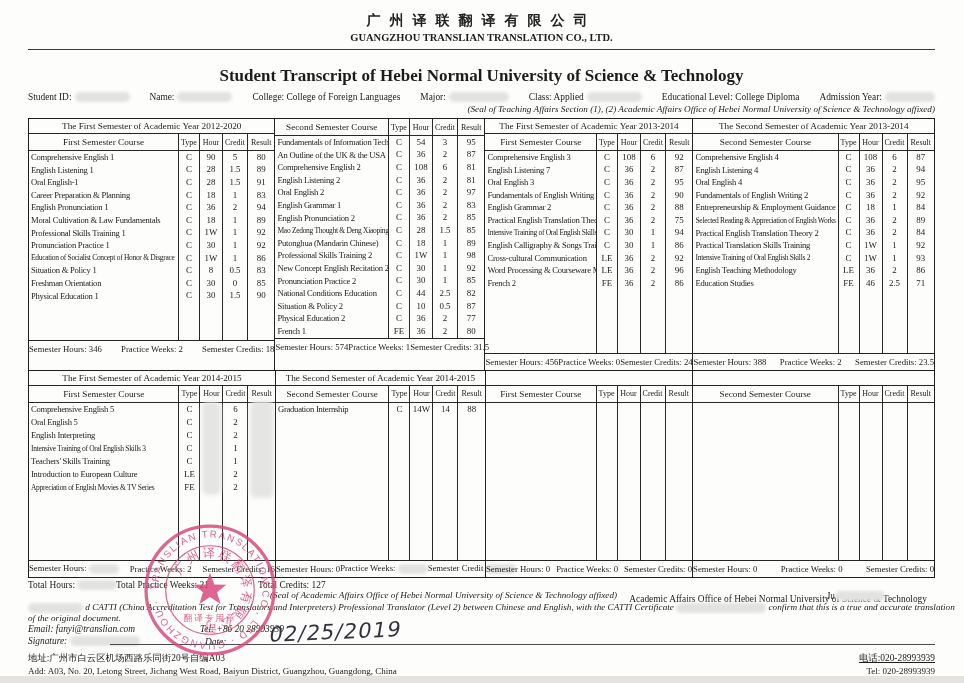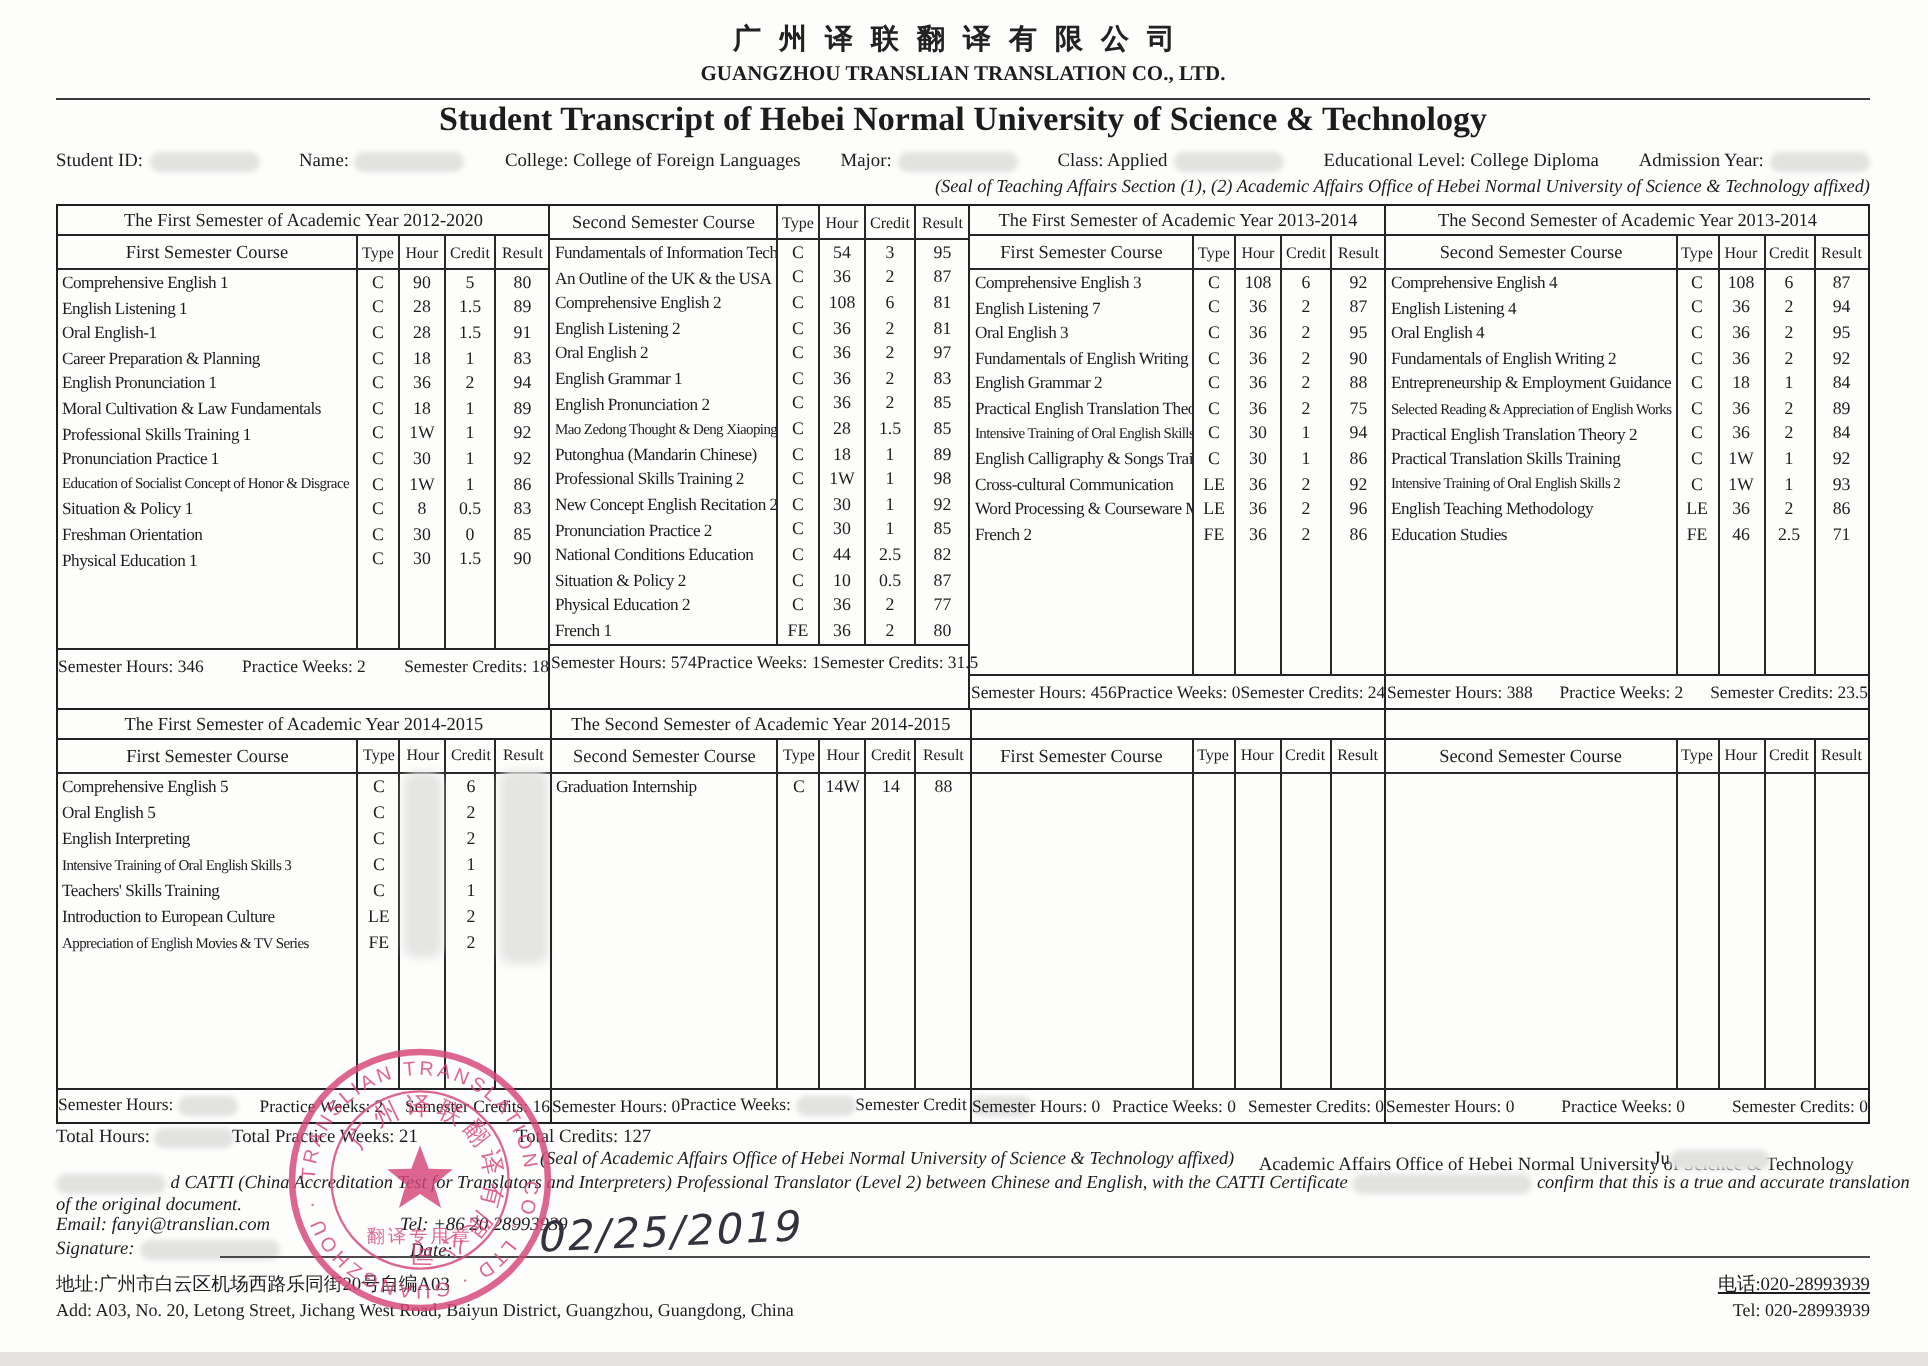--- a/index.html
+++ b/index.html
@@ -4,21 +4,21 @@
 <style>
   html,body{margin:0;padding:0;background:#efefed;}
   .page{position:relative;width:964px;height:683px;background:#fdfdfc;overflow:hidden;
         font-family:"Liberation Serif",serif;color:#1c1c1c;}
   .doc{position:absolute;left:28px;width:907px;top:0;}
 
   
   .company-cn{margin-top:12px;text-align:center;font-size:14px;line-height:18px;font-weight:bold;letter-spacing:9px;color:#222;}
   .company-en{text-align:center;font-size:10.5px;line-height:13px;font-weight:bold;margin-top:1px;}
   .rule{border:0;border-top:1.6px solid #3a3a3a;margin:5px 0 0 0;}
-  .doc-title{margin-top:0;text-align:center;font-size:17px;font-weight:bold;line-height:20px;}
+  .doc-title{margin-top:16px;text-align:center;font-size:17px;font-weight:bold;line-height:20px;}
 
   .info-row{margin-top:6px;font-size:9.4px;display:flex;justify-content:space-between;align-items:center;white-space:nowrap;}
   .info-item{display:flex;align-items:center;gap:3px;}
   .seal-note1{margin-top:2px;text-align:right;font-style:italic;font-size:9.2px;line-height:11px;}
 
   
   .redact{display:inline-block;height:10px;border-radius:5px;background:#e2e2e1;filter:blur(1.4px);vertical-align:middle;}
   .w30{width:30px}.w40{width:40px}.w50{width:50px}.w55{width:55px}.w60{width:60px}.w70{width:70px}.w90{width:90px}
 
   

